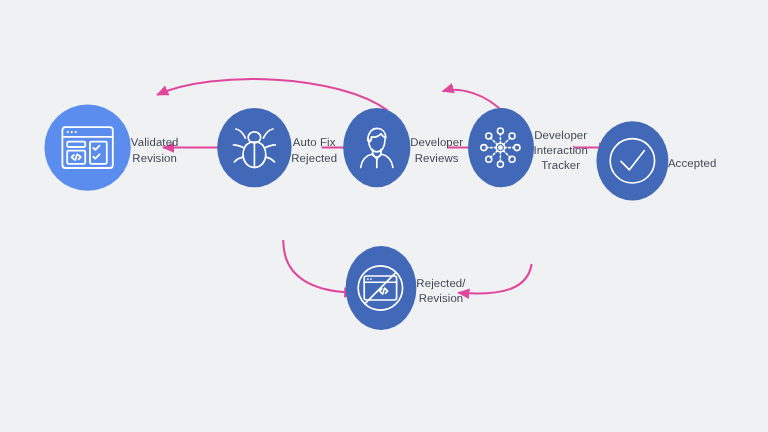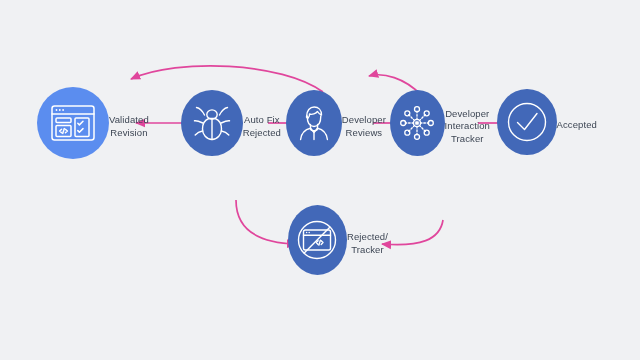--- a/index.html
+++ b/index.html
@@ -160,21 +160,21 @@
         <circle cx="29.7" cy="10.3" r="2.5"></circle>
         <circle cx="10.3" cy="29.7" r="2.5"></circle>
         <circle cx="29.7" cy="29.7" r="2.5"></circle>
       </svg>
     </div>
     <div class="node-label">Developer
 Interaction
 Tracker</div>
   </div>
 
-  <div class="node" style="left:497px; top:89px; width:100px;">
+  <div class="node" style="left:497px; top:101px; width:100px;">
     <div class="node-circle" style="width:66px; height:66px; background:#4268b8;">
       <svg class="icon-svg" width="44" height="44" viewBox="0 0 44 44" fill="none" stroke="#ffffff" stroke-width="1.4" stroke-linecap="round" stroke-linejoin="round">
         <circle cx="22" cy="22" r="18.5"></circle>
         <path d="M12.5,22.5 L19.5,29.5 L32,13.5"></path>
       </svg>
     </div>
     <div class="node-label">Accepted</div>
   </div>
 
   <div class="node" style="left:288px; top:205px; width:100px;">
@@ -185,16 +185,16 @@
         <line x1="9.5" y1="18.2" x2="36.5" y2="18.2"></line>
         <circle cx="12.6" cy="15.6" r="0.75" fill="#ffffff" stroke="none"></circle>
         <circle cx="15.2" cy="15.6" r="0.75" fill="#ffffff" stroke="none"></circle>
         <path d="M27.2,23.8 L29,25.6 L27.2,27.4"></path>
         <path d="M24.1,23.8 L22.3,25.6 L24.1,27.4"></path>
         <line x1="26.4" y1="23.1" x2="24.9" y2="28.1"></line>
         <line x1="10.2" y1="36" x2="35.8" y2="10.2"></line>
       </svg>
     </div>
     <div class="node-label">Rejected/
-Tracker</div>
+Revision</div>
   </div>
 
 </div>
 
 </body></html>

